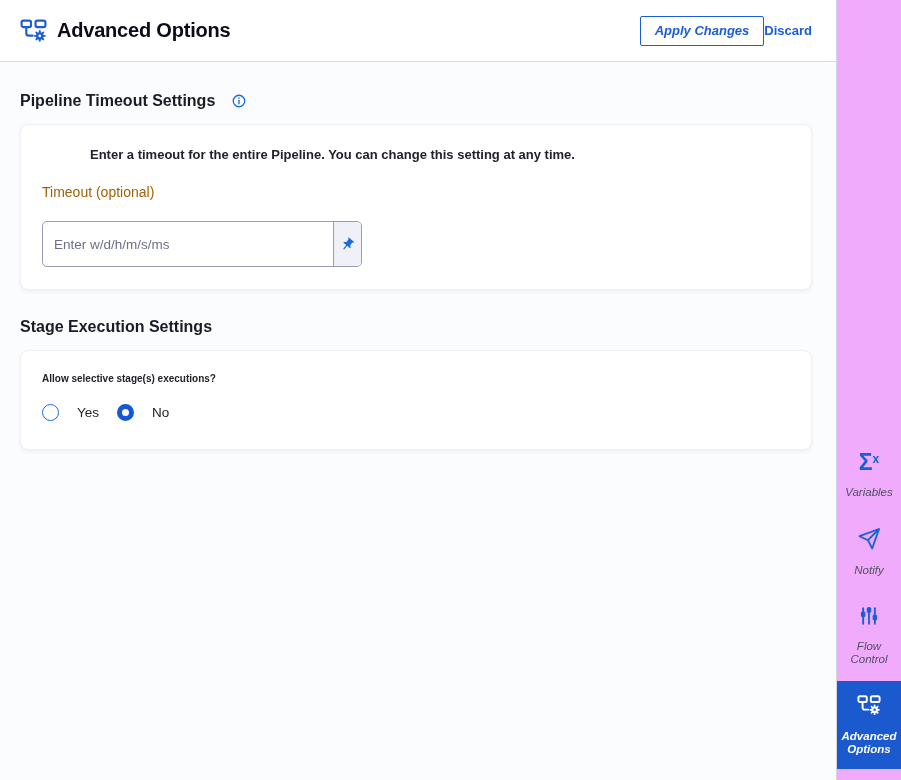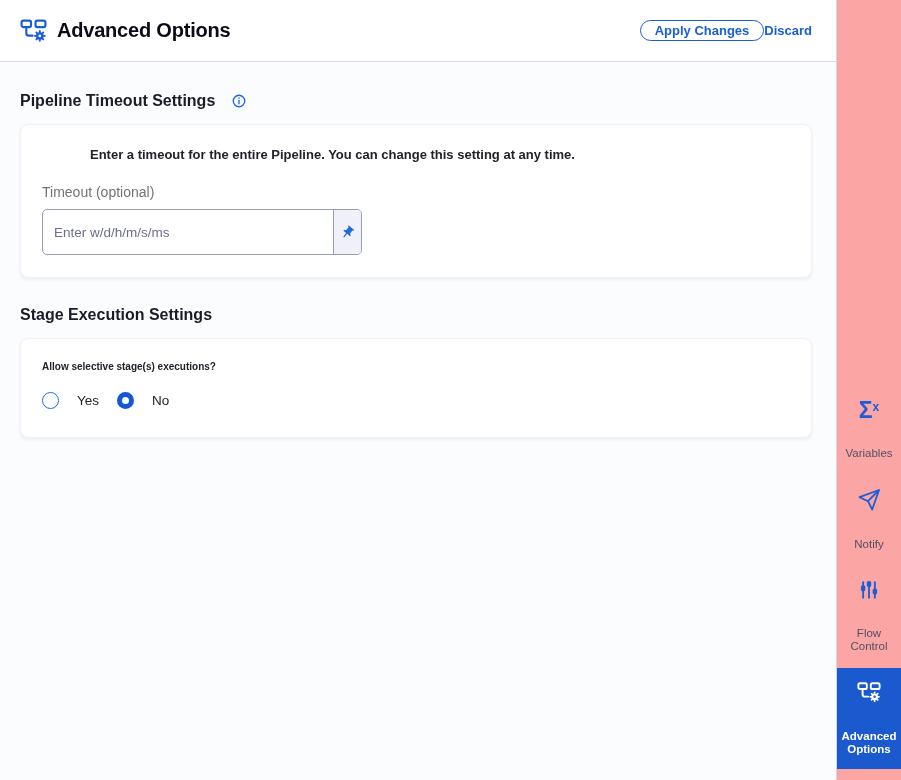--- a/index.html
+++ b/index.html
@@ -22,23 +22,23 @@
     padding: 0 24px 0 20px;
   }
   .header-icon { color: #1a5dd8; display: flex; align-items: center; }
   .page-title {
     font-size: 20px; font-weight: 700; color: #0b0b1a;
     margin-left: 10px; letter-spacing: -0.2px;
   }
   .header-spacer { flex: 1; }
   .apply-btn {
     border: 1.5px solid #1a5dd8; color: #1a5dd8; background: #ffffff;
-    border-radius: 12px; height: 21px; padding: 0 14px;
+    border-radius: 2px; height: 30px; padding: 0 14px;
     font-size: 13px; font-weight: 700; font-family: inherit;
-    cursor: pointer; display: flex; align-items: center;
+    cursor: pointer; display: flex; align-items: center; font-style: italic;
   }
   .discard-link {
     color: #1a5dd8; font-size: 13px; font-weight: 700;
     cursor: pointer; text-decoration: none;
   }
 
   
   .content {
     flex: 1; background: #fbfcfe; padding: 22px 24px 0 20px; overflow: hidden;
   }
@@ -48,21 +48,21 @@
     margin: 8px 0 14px 0;
   }
   .info-icon { display: flex; color: #1a6be0; cursor: pointer; }
 
   .card {
     background: #ffffff; border: 1px solid #f0f0f5; border-radius: 8px;
     box-shadow: 0 2px 4px rgba(40,41,61,.06);
     padding: 22px 21px; margin-bottom: 28px; max-width: 792px;
   }
   .card-desc { font-size: 13px; font-weight: 700; color: #22222a; margin-bottom: 22px; padding-left: 48px; }
-  .field-label { font-size: 14px; color: #737373; margin-bottom: 9px; }
+  .field-label { font-size: 14px; color: #a16207; margin-bottom: 21px; }
 
   .input-group {
     display: flex; width: 320px; height: 46px;
     border: 1px solid #9a9bb4; border-radius: 5px;
     background: #ffffff; overflow: hidden;
   }
   .timeout-input {
     flex: 1; border: none; outline: none; padding: 0 11px;
     font-size: 13.5px; font-family: inherit; color: #23243a; background: transparent;
   }
@@ -78,31 +78,31 @@
   .radio-row { display: flex; align-items: center; gap: 18px; margin-bottom: 6px; }
   .radio-option { display: flex; align-items: center; gap: 18px; cursor: pointer; }
   .radio-circle { width: 17px; height: 17px; border-radius: 50%; background: #ffffff; }
   .radio-circle.unselected { border: 1.5px solid #1a6be0; }
   .radio-circle.selected { border: 5px solid #1458d6; }
   .radio-label { font-size: 13.5px; color: #22222a; }
 
   
   .sidebar {
     width: 65px; flex: 0 0 65px; height: 780px;
-    background: #fca5a5; border-left: 1px solid #d4d5e2;
+    background: #f0abfc; border-left: 1px solid #d4d5e2;
     display: flex; flex-direction: column; justify-content: flex-end;
     padding-bottom: 11px;
   }
   .side-item {
     display: flex; flex-direction: column; align-items: center;
     padding: 14px 2px; cursor: pointer; color: #1a5dd8;
   }
   .side-label {
     font-size: 11.5px; font-weight: 500; color: #4f5162;
-    margin-top: 22px; text-align: center; line-height: 1.15; max-width: 56px;
+    margin-top: 9px; text-align: center; line-height: 1.15; max-width: 56px; font-style: italic;
   }
   .side-item.selected { background: #1b5ace; color: #ffffff; padding: 12px 2px 13px; }
   .side-item.selected .side-label { color: #ffffff; font-weight: 700; }
   .sigma-icon { font-size: 23px; font-weight: 700; line-height: 22px; position: relative; }
   .sigma-icon .sup { font-size: 12px; font-weight: 700; position: relative; top: -7px; left: 0px; }
 </style>
 </head>
 <body>
 
 <div class="main-panel">

